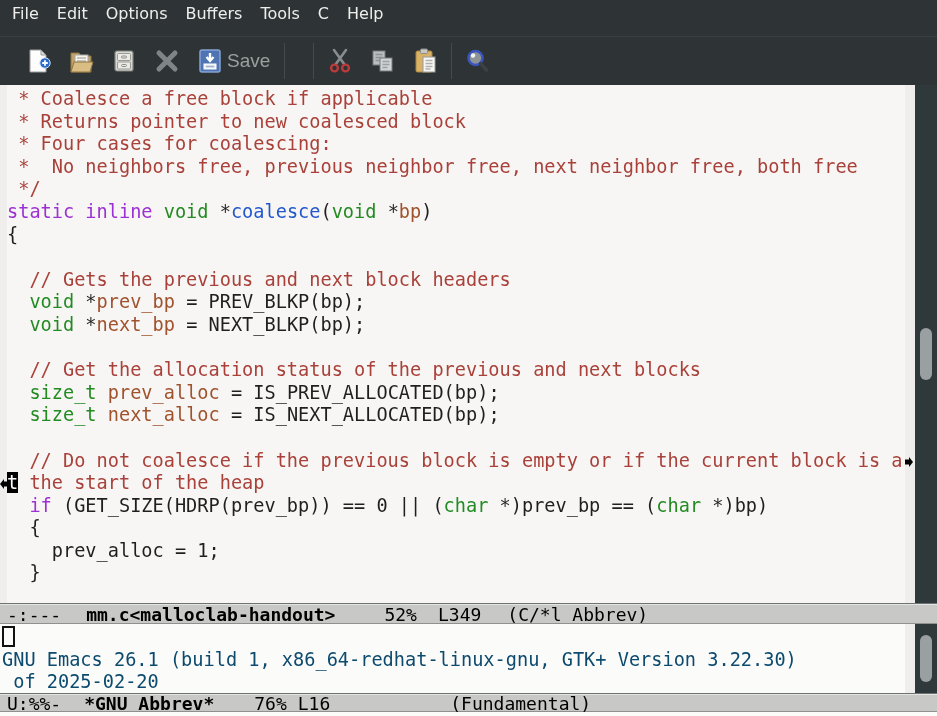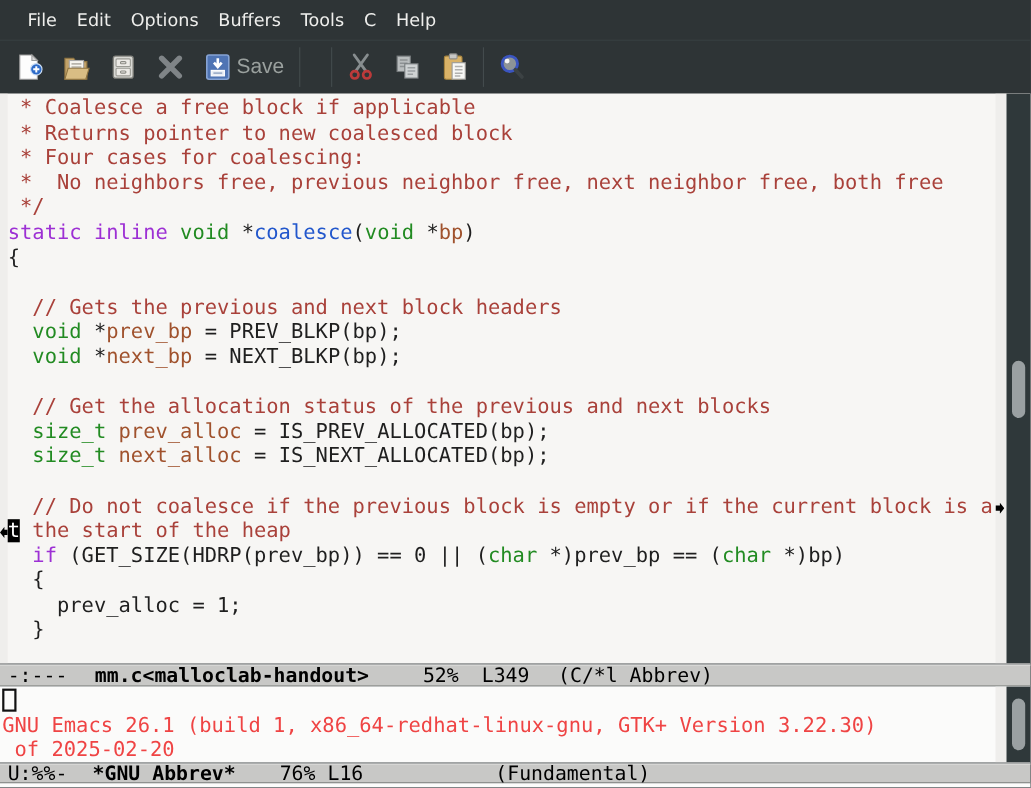--- a/index.html
+++ b/index.html
@@ -1,26 +1,26 @@
 <!DOCTYPE html>
 <html style="--chrome-bg: #2e3436; --menu-text: #eeeeec; --buffer-bg: #f7f6f4; --fringe-bg: #efeeec; --modeline-bg: #c8c8c6; --sb-track: #2f383a; --sb-thumb: #9aa0a2; --face-default: #1f1f1f; --face-comment: #a9413a; --face-keyword: #9d30d4; --face-type: #228b22; --face-function: #2257cc; --face-variable: #a0522d; --cursor-bg: #000000; --cursor-fg: #ffffff;"><head>
 <meta charset="utf-8">
 <style>
   html,body{margin:0;padding:0;background:#2e3436;}
   .frame{position:relative;width:937px;height:716px;display:flex;flex-direction:column;
          overflow:hidden;font-family:"DejaVu Sans",sans-serif;}
 
   
-  .menubar{height:36px;background:var(--chrome-bg);display:flex;align-items:center;
-           padding-left:16px;flex:none;}
+  .menubar{height:36px;background:var(--chrome-bg);display:flex;
+           padding-left:3px;flex:none;}
   .menu-item{color:var(--menu-text);font-size:16px;padding:4px 9px;margin-right:0px;cursor:default;}
 
   
   .toolbar{height:49px;background:var(--chrome-bg);display:flex;align-items:center;flex:none;
-           border-top:1px solid #384042;box-sizing:border-box;}
+           border-top:1px solid #384042;box-sizing:border-box;padding-left:12px;}
   .tb-btn{background:transparent;border:none;padding:0;display:flex;align-items:center;
           height:40px;cursor:default;}
   .tb-btn svg{display:block;}
   .tb-label{color:#9aa09e;font-size:19px;margin-left:3px;}
   .tb-sep{width:1px;height:36px;background:#434b4d;flex:none;}
   .m12{margin-left:12px}.m15{margin-left:15px}.m14{margin-left:14px}.m28{margin-left:28px}.m11{margin-left:11px}
 
   
   .editor-window{height:518px;background:var(--buffer-bg);position:relative;flex:none;overflow:hidden;}
   .code-area{position:absolute;left:7px;top:3px;right:32px;bottom:0;
@@ -59,21 +59,21 @@
   .ml1 .ml-modes{margin-left:26px;}
   .ml2 .ml-buffer{margin-left:23px;}
   .ml2 .ml-pos{margin-left:40px;}
   .ml2 .ml-line{margin-left:11px;}
   .ml2 .ml-modes{margin-left:120px;}
 
   
   .splash-window{height:69px;background:#fbfbfa;position:relative;flex:none;overflow:hidden;}
   .splash-lines{position:absolute;left:2px;top:2px;right:32px;
                 font-family:"DejaVu Sans Mono",monospace;font-size:18.6px;line-height:22.6px;
-                color:#ef4444;}
+                color:#0c4a6e;}
   .splash-line{white-space:pre;height:22.6px;}
   .hollow-cursor{display:inline-block;width:9px;height:17px;border:2px solid #111;
                  vertical-align:-3px;}
 
   .echo-area{flex:1;background:#fcfcfb;}
 </style>
 </head>
 <body>
 
 <div class="frame">

